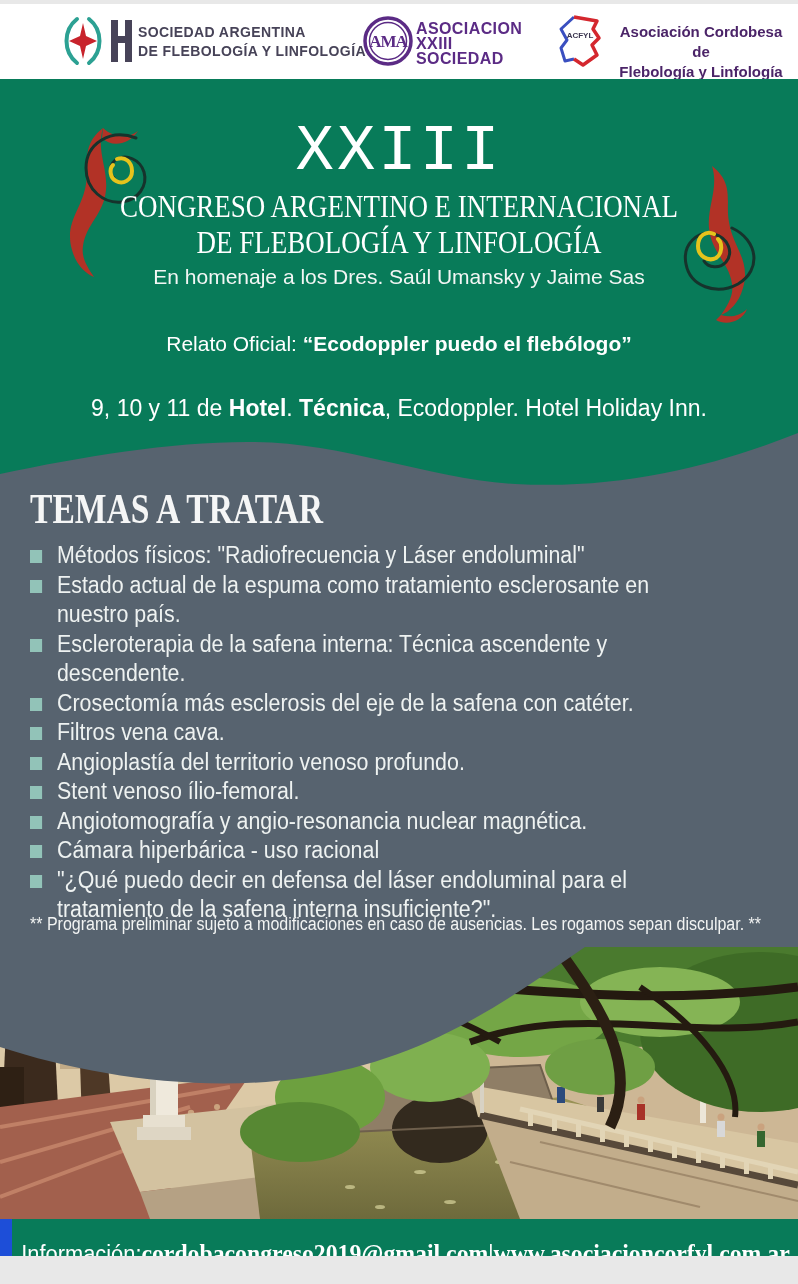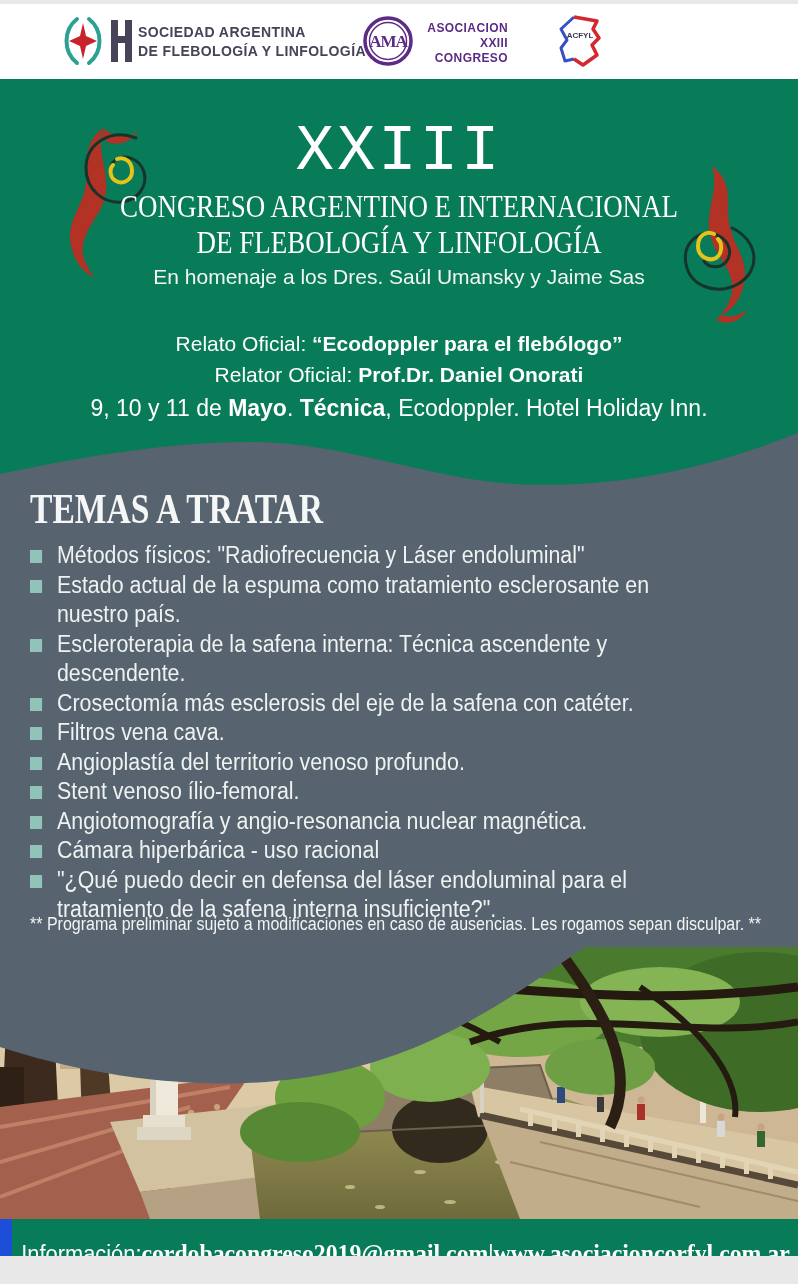--- a/index.html
+++ b/index.html
@@ -7,22 +7,22 @@
     position:relative; width:798px; height:1252px; margin:4px auto;
     background:#1d4ed8; overflow:hidden;
     font-family:"Liberation Sans", sans-serif;
   }
   .abs { position:absolute; }
 
   
   .topbar { left:0; top:0; width:798px; height:75px; background:#ffffff; }
   .safyl-name { left:138px; top:19px; color:#474358; font-weight:bold;
     font-size:14px; line-height:19px; letter-spacing:0.4px; white-space:nowrap; }
-  .ama-name { left:416px; top:17px; width:92px; text-align:right; color:#5B2B85;
-    font-weight:bold; font-size:12px; line-height:15px; letter-spacing:0.4px; }
+  .ama-name { left:416px; top:17px; width:92px; text-align:left; color:#5B2B85;
+    font-weight:bold; font-size:16px; line-height:15px; letter-spacing:0.4px; }
   .acfyl-name { left:612px; top:18px; width:178px; text-align:center; color:#4B2468;
     font-weight:bold; font-size:15px; line-height:20px; }
 
   
   .hero { left:0; top:75px; width:798px; height:406px; background:#087B59; }
   .hero-text { left:0; width:798px; text-align:center; color:#ffffff; }
   .numeral { top:112px; font-family:Liberation Mono, monospace; font-size:64px;
     letter-spacing:3px; font-weight:normal; }
   .title-line { font-family:"Liberation Serif", serif; font-size:31px;
     transform:scaleX(0.87); white-space:nowrap; }
@@ -82,29 +82,33 @@
     </div>
 
     <svg class="abs" style="left:362px; top:11px;" width="52" height="52" viewBox="0 0 52 52">
       <circle cx="26" cy="26" r="23" fill="#ffffff" stroke="#5B2B85" stroke-width="3.5"></circle>
       <circle cx="26" cy="26" r="18.5" fill="none" stroke="#5B2B85" stroke-width="1.5"></circle>
       <text x="26" y="32" text-anchor="middle" font-family="Liberation Serif, serif" font-weight="bold" font-size="17" letter-spacing="-1" fill="#5B2B85">AMA</text>
     </svg>
     <div class="abs ama-name">
       <span style="display:block">ASOCIACION</span>
       <span style="display:block">XXIII</span>
-      <span style="display:block">CONGRESO</span>
+      <span style="display:block">SOCIEDAD</span>
     </div>
 
     <svg class="abs" style="left:552px; top:10px;" width="56" height="54" viewBox="0 0 56 54">
       <path d="M22,3 L45,7 L41,15 L47,24 L40,31 L45,41 L31,51 L22,45 L13,47 L9,34 L15,26 L9,15 Z" fill="#ffffff"></path>
       <path d="M22,3 L9,15 L15,26 L9,34 L13,47 L22,45" stroke="#3A4FC0" stroke-width="3" fill="none" stroke-linejoin="round"></path>
       <path d="M22,3 L45,7 L41,15 L47,24 L40,31 L45,41 L31,51 L22,45" stroke="#D4272E" stroke-width="3.5" fill="none" stroke-linejoin="round"></path>
       <text x="28" y="24" text-anchor="middle" font-size="8" font-weight="bold" fill="#3B3650">ACFYL</text>
     </svg>
+    <div class="abs acfyl-name">
+      <span style="display:block">Asociación Cordobesa de</span>
+      <span style="display:block">Flebología y Linfología</span>
+    </div>
   </div>
 
   <div class="abs hero"></div>
 
   <svg class="abs" style="left:40px; top:122px;" width="200" height="165" viewBox="0 0 200 165">
     <path d="M63,2 C40,20 50,38 46,58 C42,84 24,96 32,124 C36,139 46,148 54,151 C48,142 41,132 43,120 C46,98 64,88 66,64 C68,42 56,24 63,2 Z" fill="#B23226"></path>
     <path d="M63,2 C74,12 88,13 98,5 C88,20 71,21 62,12 Z" fill="#B23226"></path>
     <path d="M96,12 C70,2 46,18 46,42 C46,64 64,78 82,76 C98,74 108,60 104,46 C100,33 86,28 77,33 C70,37 68,47 74,52" stroke="#16332C" stroke-width="3" fill="none" stroke-linecap="round"></path>
     <path d="M77,33 C85,30 92,36 92,45 C92,54 83,59 76,55 C70,52 69,43 73,39" stroke="#E5C31C" stroke-width="4" fill="none" stroke-linecap="round"></path>
   </svg>
@@ -114,25 +118,24 @@
     <path d="M101,149 C110,152 120,150 127,143 C122,156 106,160 96,154 Z" fill="#B23226"></path>
     <path d="M112,62 C138,74 142,104 118,118 C96,130 70,120 66,98 C62,78 78,64 94,68 C108,72 114,86 106,96 C100,103 88,102 84,95" stroke="#16332C" stroke-width="3" fill="none" stroke-linecap="round"></path>
     <path d="M94,68 C86,64 78,70 78,80 C78,90 88,96 96,92 C102,88 103,78 98,73" stroke="#E5C31C" stroke-width="4" fill="none" stroke-linecap="round"></path>
   </svg>
 
   <div class="abs hero-text numeral">XXIII</div>
   <div class="abs hero-text title-line t1">CONGRESO ARGENTINO E INTERNACIONAL</div>
   <div class="abs hero-text title-line t2">DE FLEBOLOGÍA Y LINFOLOGÍA</div>
   <div class="abs hero-text homage">En homenaje a los Dres. Saúl Umansky y Jaime Sas</div>
 
-  <div class="abs hero-text relato"><span>Relato Oficial: </span><b>“Ecodoppler para el flebólogo”</b></div>
-
-  <div class="abs hero-text relator"><span>Relator Oficial: </span><b>Prof.Dr. Daniel Onorati</b></div>
-
-  <div class="abs hero-text dateline"><span>9, 10 y 11 de </span><b>Mayo</b><span>. </span><b>Técnica</b><span>, Ecodoppler. Hotel Holiday Inn.</span></div>
+  <div class="abs hero-text relato"><span>Relato Oficial: </span><b>“Ecodoppler puedo el flebólogo”</b></div>
+
+
+  <div class="abs hero-text dateline"><span>9, 10 y 11 de </span><b>Hotel</b><span>. </span><b>Técnica</b><span>, Ecodoppler. Hotel Holiday Inn.</span></div>
 
   <div class="abs slate"></div>
 
   <svg class="abs wave1" viewBox="0 0 798 57" preserveAspectRatio="none">
     <path d="M0,45 C85,27 175,12 255,13 C345,14 430,50 515,55 C625,61 720,35 798,4 L798,57 L0,57 Z" fill="#57636F"></path>
   </svg>
 
   <div class="abs topics-heading">TEMAS A TRATAR</div>
 
   <ul class="abs topics-list">

